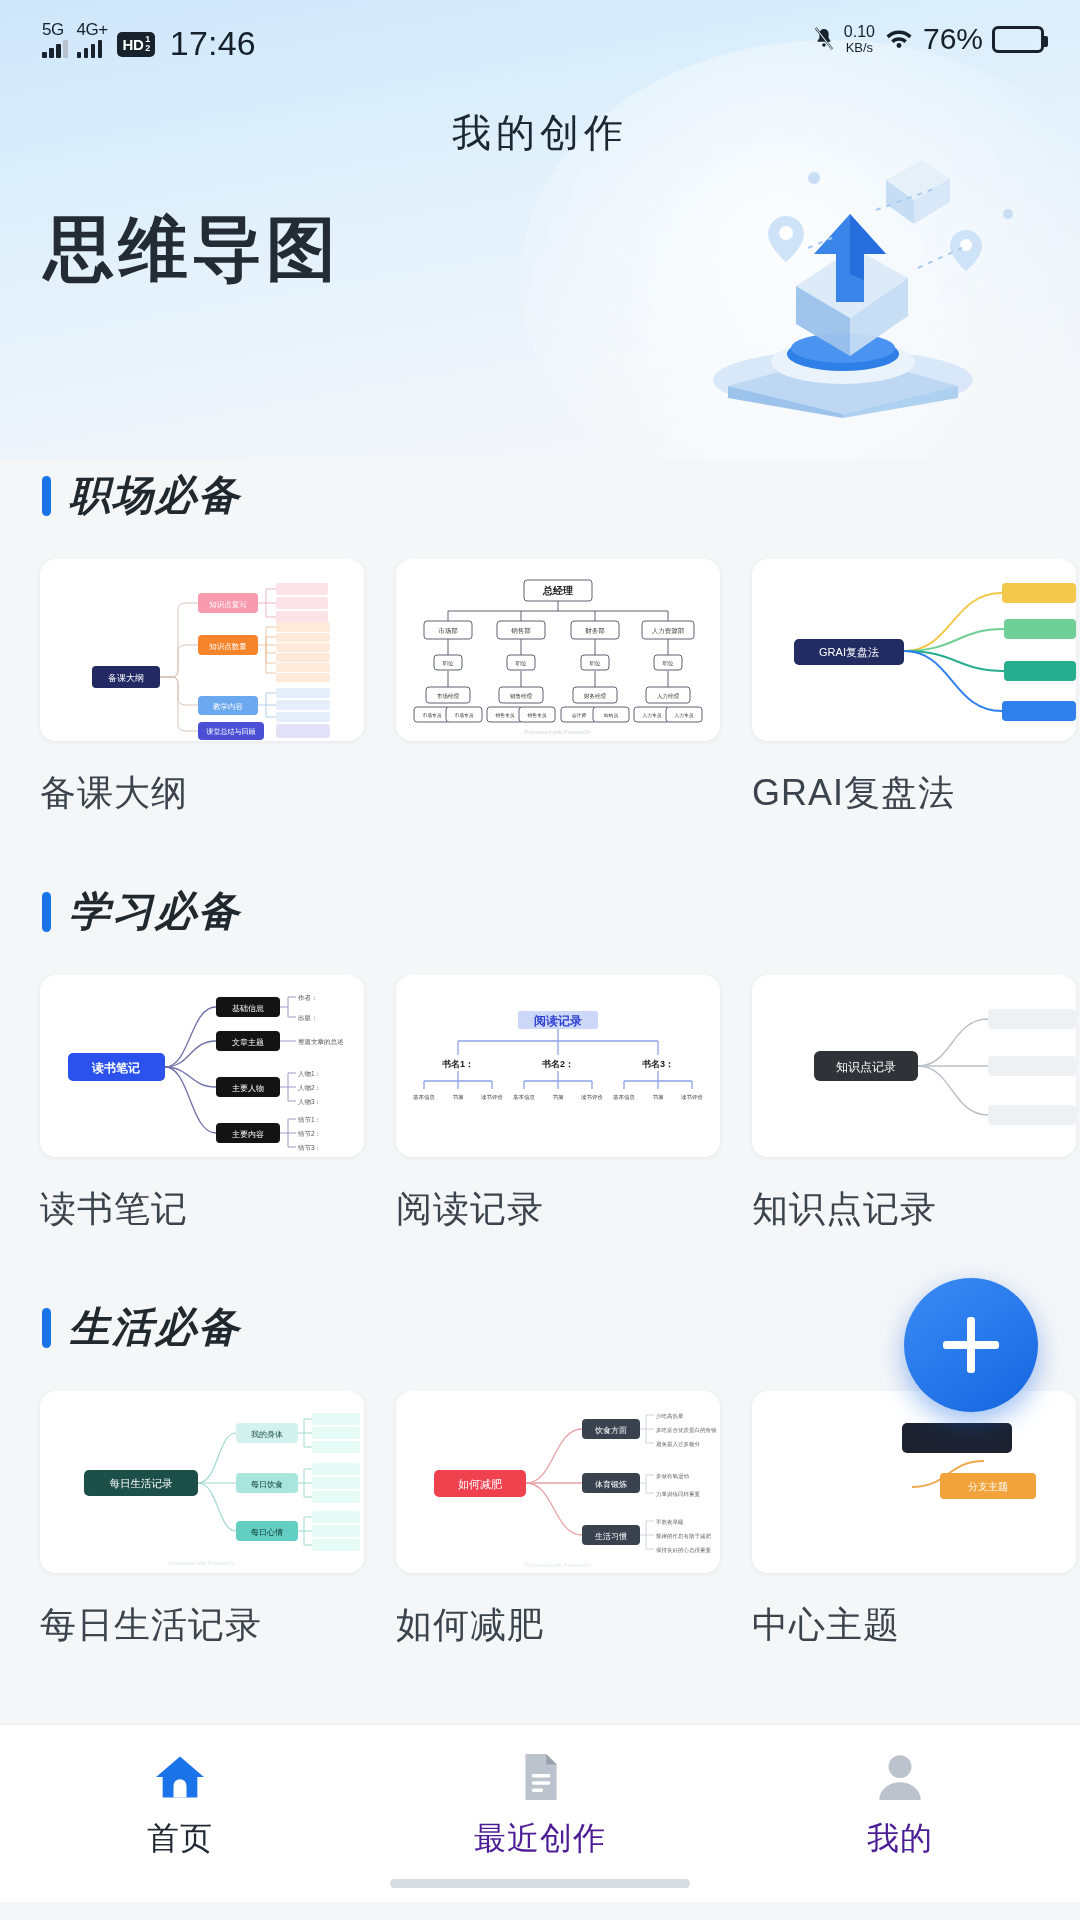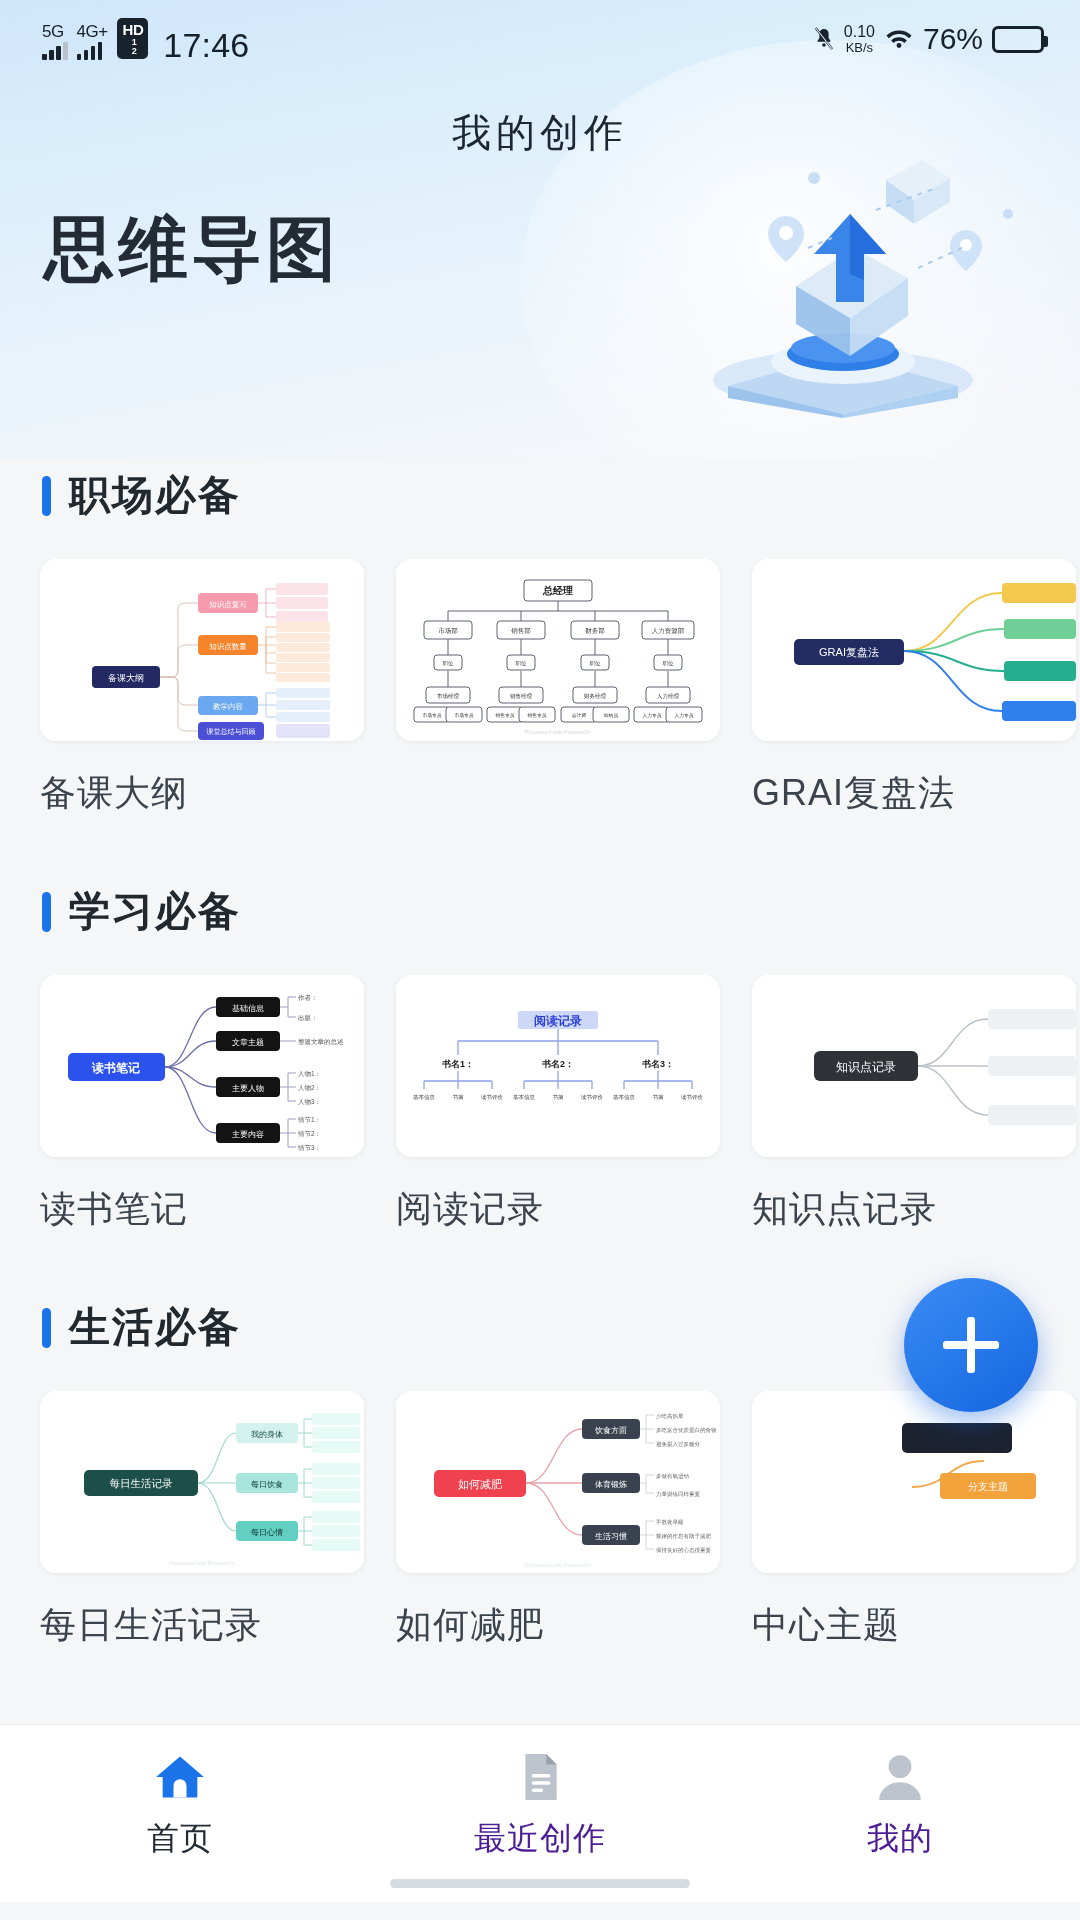--- a/index.html
+++ b/index.html
@@ -49,21 +49,20 @@
   .bars i:nth-child(3){ height: 14px; }
   .bars i:nth-child(4){ height: 18px; }
   .bars.dim i:nth-child(4){ background: #b9c2cb; }
   .hd-badge {
     display: flex; align-items: center;
     background: #18222c; color: #fff;
     font-size: 15px; font-weight: 700;
     border-radius: 5px; padding: 3px 5px 3px 6px;
     letter-spacing: -0.5px;
     margin-bottom: 1px;
-    flex-direction: column;
   }
   .hd-badge .sup { display: flex; flex-direction: column; font-size: 9px; line-height: 1.05; margin-left: 2px; font-weight: 600; }
   .clock { font-size: 34px; font-weight: 400; letter-spacing: 0.2px; margin-left: 6px; line-height: 1; margin-bottom: -2px; }
   .mute-icon { position: relative; width: 22px; height: 26px; }
   .mute-icon svg { display: block; }
   .netspeed { display: flex; flex-direction: column; align-items: center; line-height: 1.05; }
   .netspeed .v { font-size: 16px; font-weight: 500; }
   .netspeed .u { font-size: 13px; font-weight: 500; }
   .batt-pct { font-size: 30px; font-weight: 400; }
   .batt {
@@ -115,21 +114,21 @@
     background: #f5f6f8;
   }
   .section { margin-top: 8px; }
   .section-head {
     display: flex; align-items: center; gap: 18px;
     padding: 0 0 0 42px;
     margin-bottom: 36px;
   }
   .section-bar { width: 9px; height: 40px; background: #1a73e8; border-radius: 5px; }
   .section-title {
-    font-size: 41px; font-weight: 700; color: #21292f; letter-spacing: 2px;
+    font-size: 41px; font-weight: 700; color: #21292f; letter-spacing: 2px; font-style: italic;
   }
 
   .row {
     display: flex;
     gap: 32px;
     padding-left: 40px;
     overflow: hidden;
   }
   .card { width: 324px; flex: 0 0 324px; }
   .thumb {

